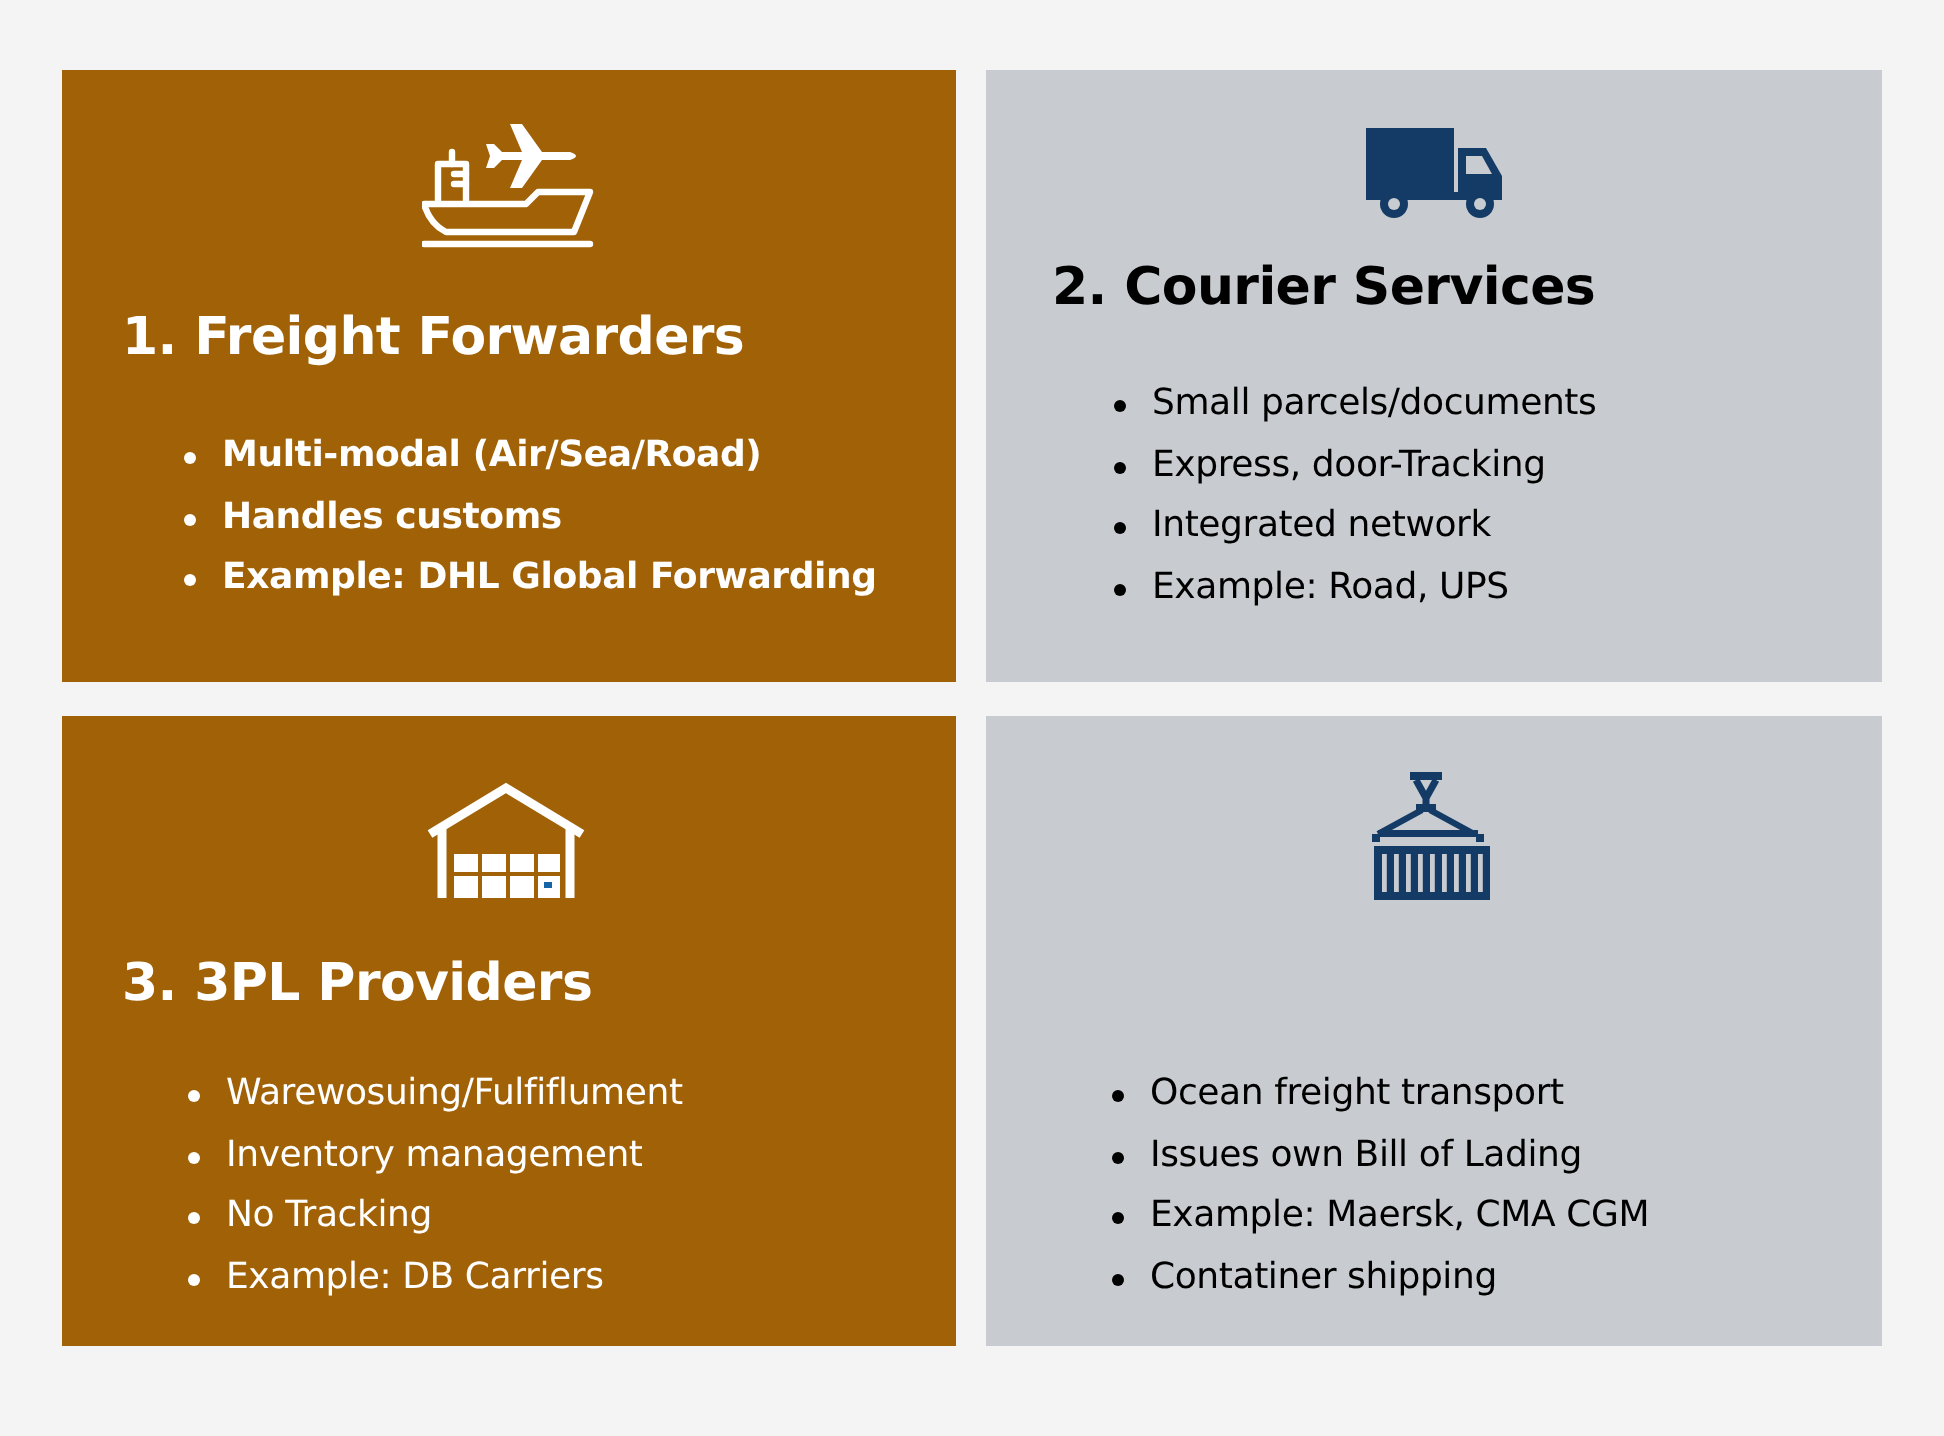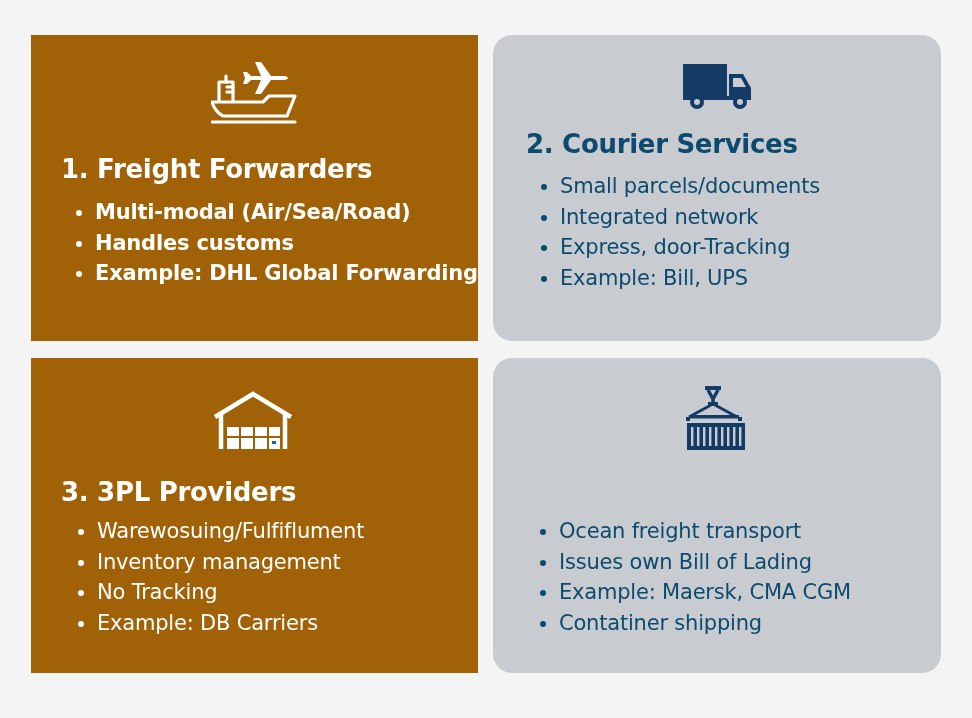--- a/index.html
+++ b/index.html
@@ -8,42 +8,42 @@
       background: #f4f4f4;
       position: relative;
       overflow: hidden;
       font-family: "DejaVu Sans", "Liberation Sans", sans-serif;
     }
     .card {
       position: absolute;
       box-sizing: border-box;
     }
     .card.blue { background: #a16207; color: #ffffff; }
-    .card.grey { background: #c8ccd0; color: #0c4a6e; border-radius: 19px; }
+    .card.grey { background: #c8ccd0; color: #000000; }
     #card-1 { left: 31px; top: 35px; width: 447px; height: 306px; }
     #card-2 { left: 493px; top: 35px; width: 448px; height: 306px; }
     #card-3 { left: 31px; top: 358px; width: 447px; height: 315px; }
     #card-4 { left: 493px; top: 358px; width: 448px; height: 315px; }
 
     .icon { position: absolute; }
     .icon svg { display: block; }
 
     .title {
       position: absolute;
       font-weight: bold;
       font-size: 26px;
       letter-spacing: -0.3px;
       white-space: nowrap;
       line-height: 32px;
     }
     .bullets {
       position: absolute;
-      margin: 0; padding: 0;
+      margin: 16px; padding: 0;
       list-style: none;
-      font-size: 21px;
+      font-size: 18px;
       line-height: 30.5px;
       white-space: nowrap;
       letter-spacing: -0.2px;
     }
     .bullets li { position: relative; padding-left: 20px; }
     .bullets li::before {
       content: "";
       position: absolute;
       left: 1px; top: 13px;
       width: 6px; height: 6px;
@@ -103,23 +103,23 @@
       <rect x="0" y="32" width="68" height="4" fill="#143a66"></rect>
       <circle cx="14" cy="38" r="7" fill="#143a66"></circle>
       <circle cx="14" cy="38" r="3" fill="#c8ccd0"></circle>
       <circle cx="57" cy="38" r="7" fill="#143a66"></circle>
       <circle cx="57" cy="38" r="3" fill="#c8ccd0"></circle>
     </svg>
   </div>
   <div class="title">2. Courier Services</div>
   <ul class="bullets">
     <li>Small parcels/documents</li>
+    <li>Express, door-Tracking</li>
     <li>Integrated network</li>
-    <li>Express, door-Tracking</li>
-    <li>Example: Bill, UPS</li>
+    <li>Example: Road, UPS</li>
   </ul>
 </div>
 
 <div class="card blue" id="card-3">
   <div class="icon">
     <svg width="82" height="60" viewBox="0 0 82 60">
       <path d="M3 26 L41 3 L79 26" fill="none" stroke="#ffffff" stroke-width="4.5" stroke-linejoin="miter"></path>
       <path d="M9 23 L9 58 M73 23 L73 58" stroke="#ffffff" stroke-width="4.5"></path>
       <rect x="15" y="36" width="12" height="9" fill="#ffffff"></rect>
       <rect x="29" y="36" width="12" height="9" fill="#ffffff"></rect>

